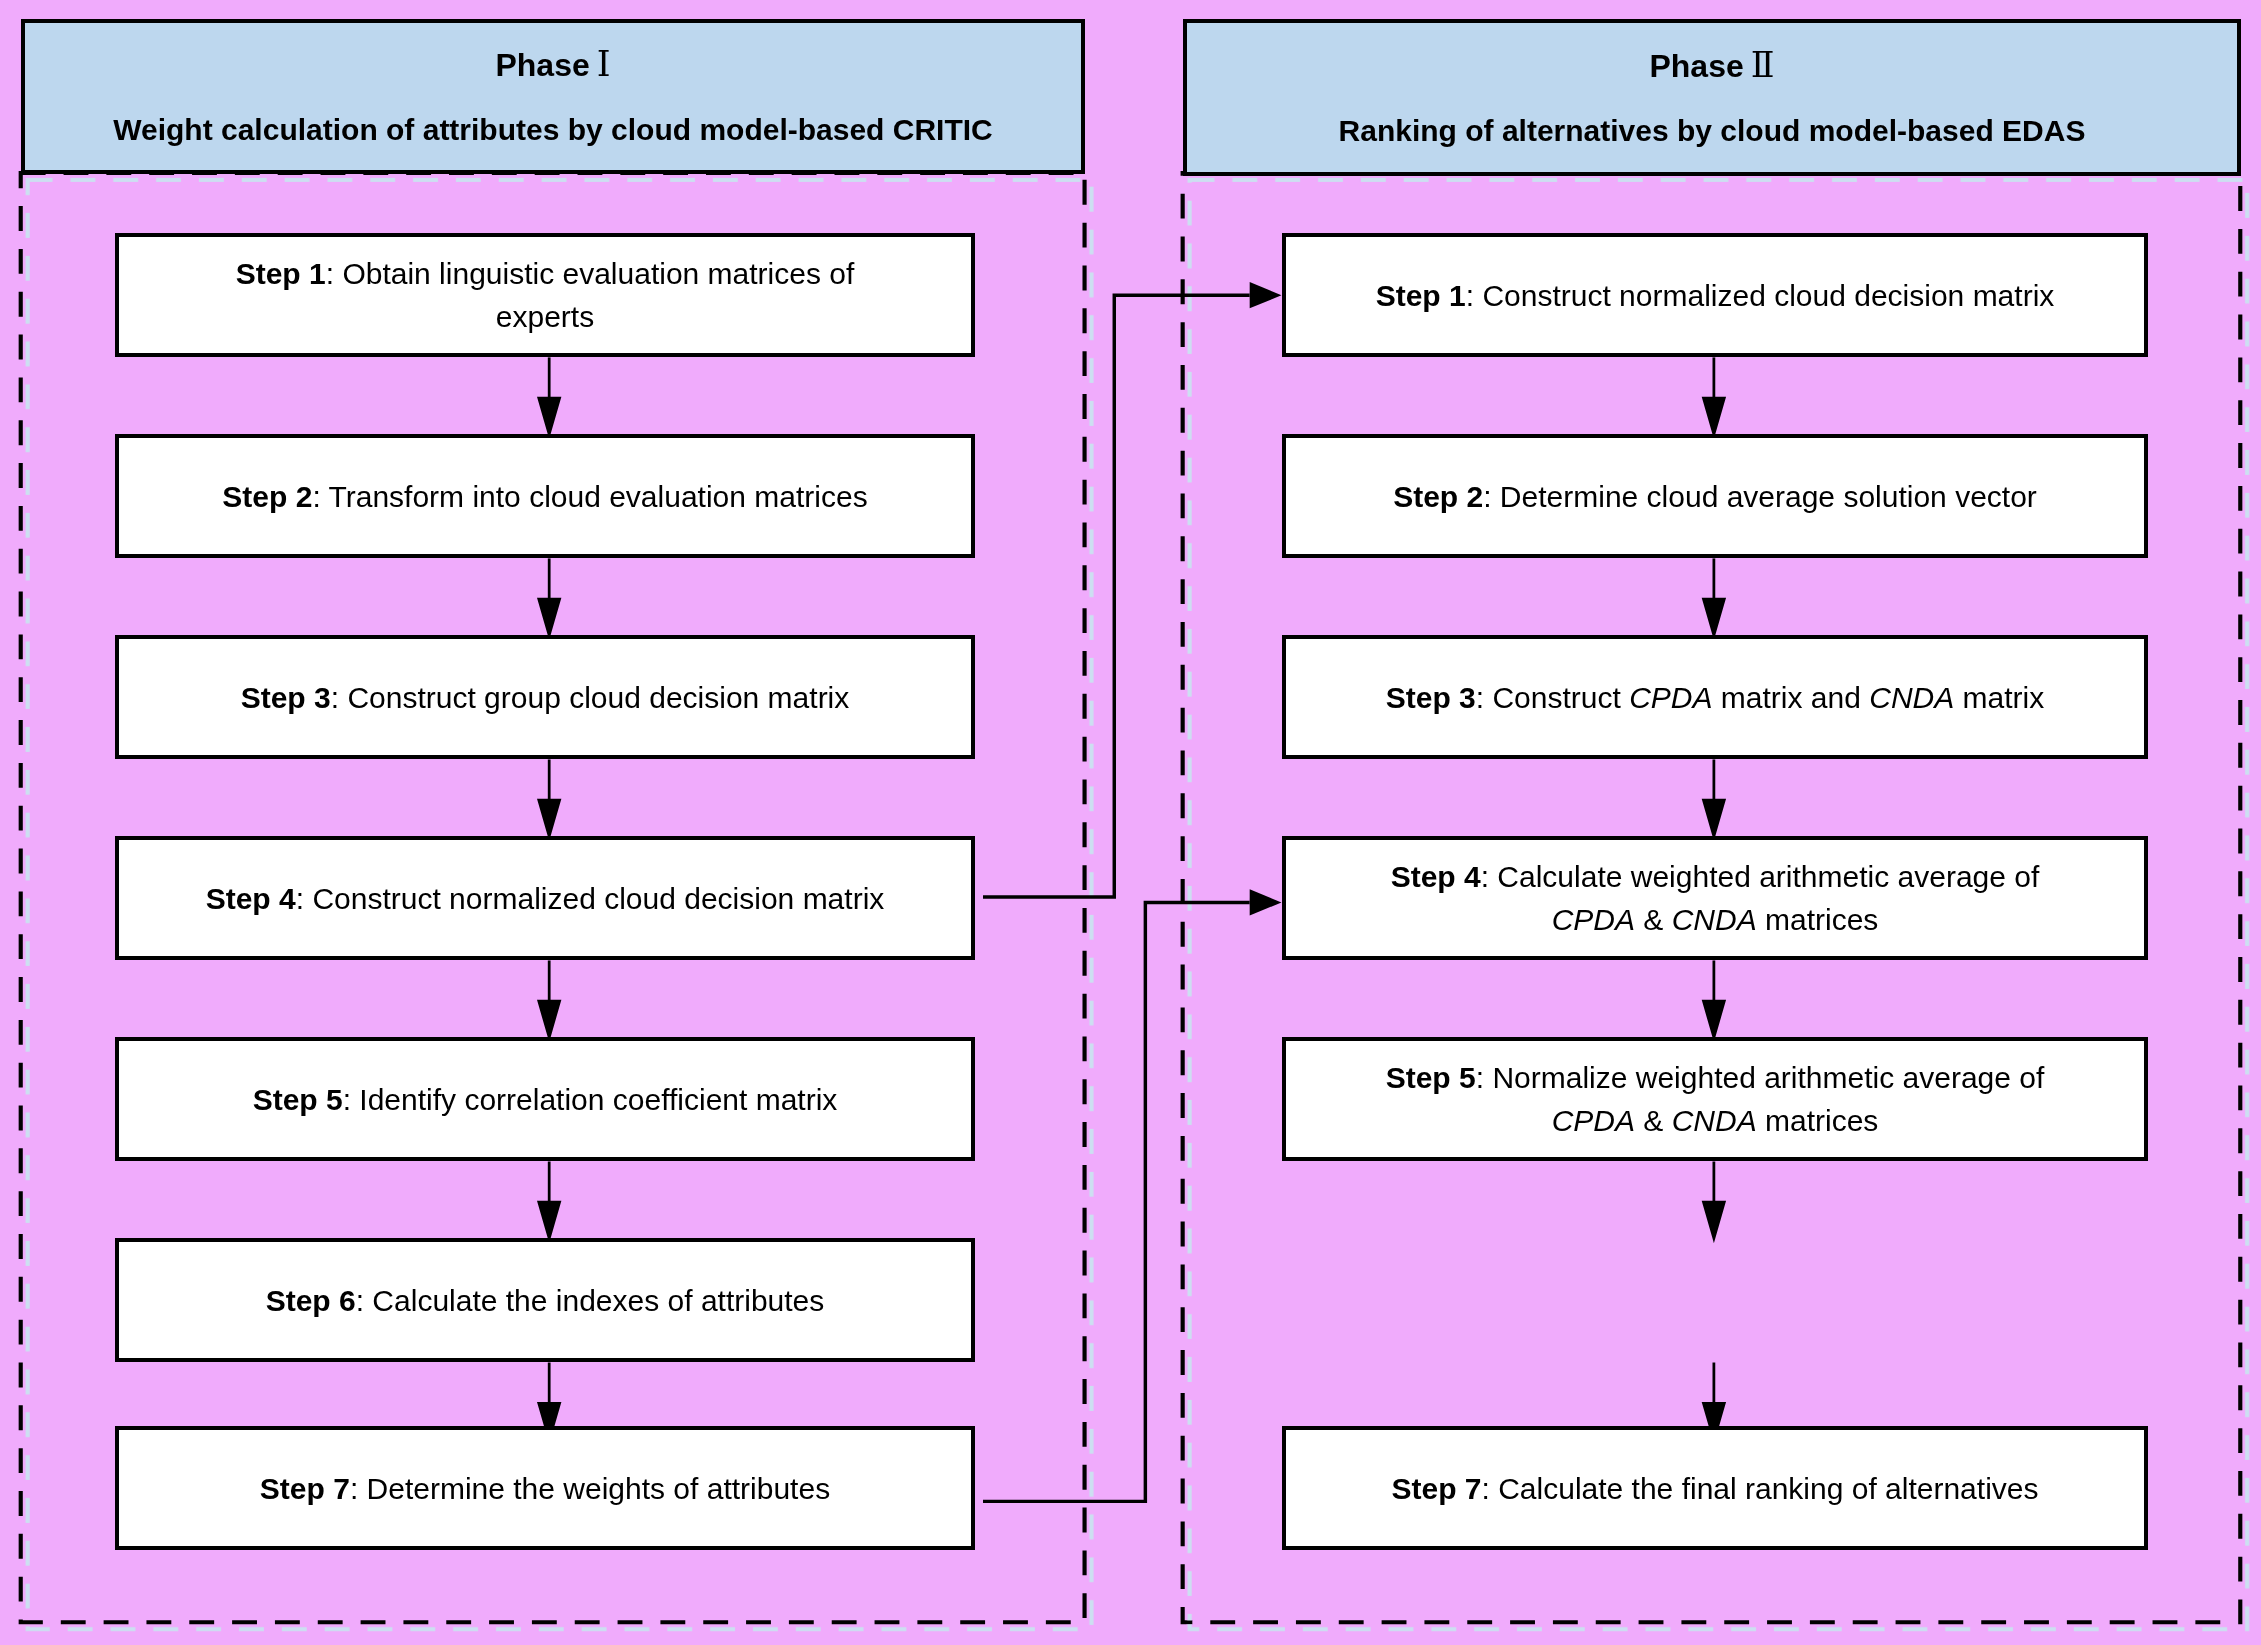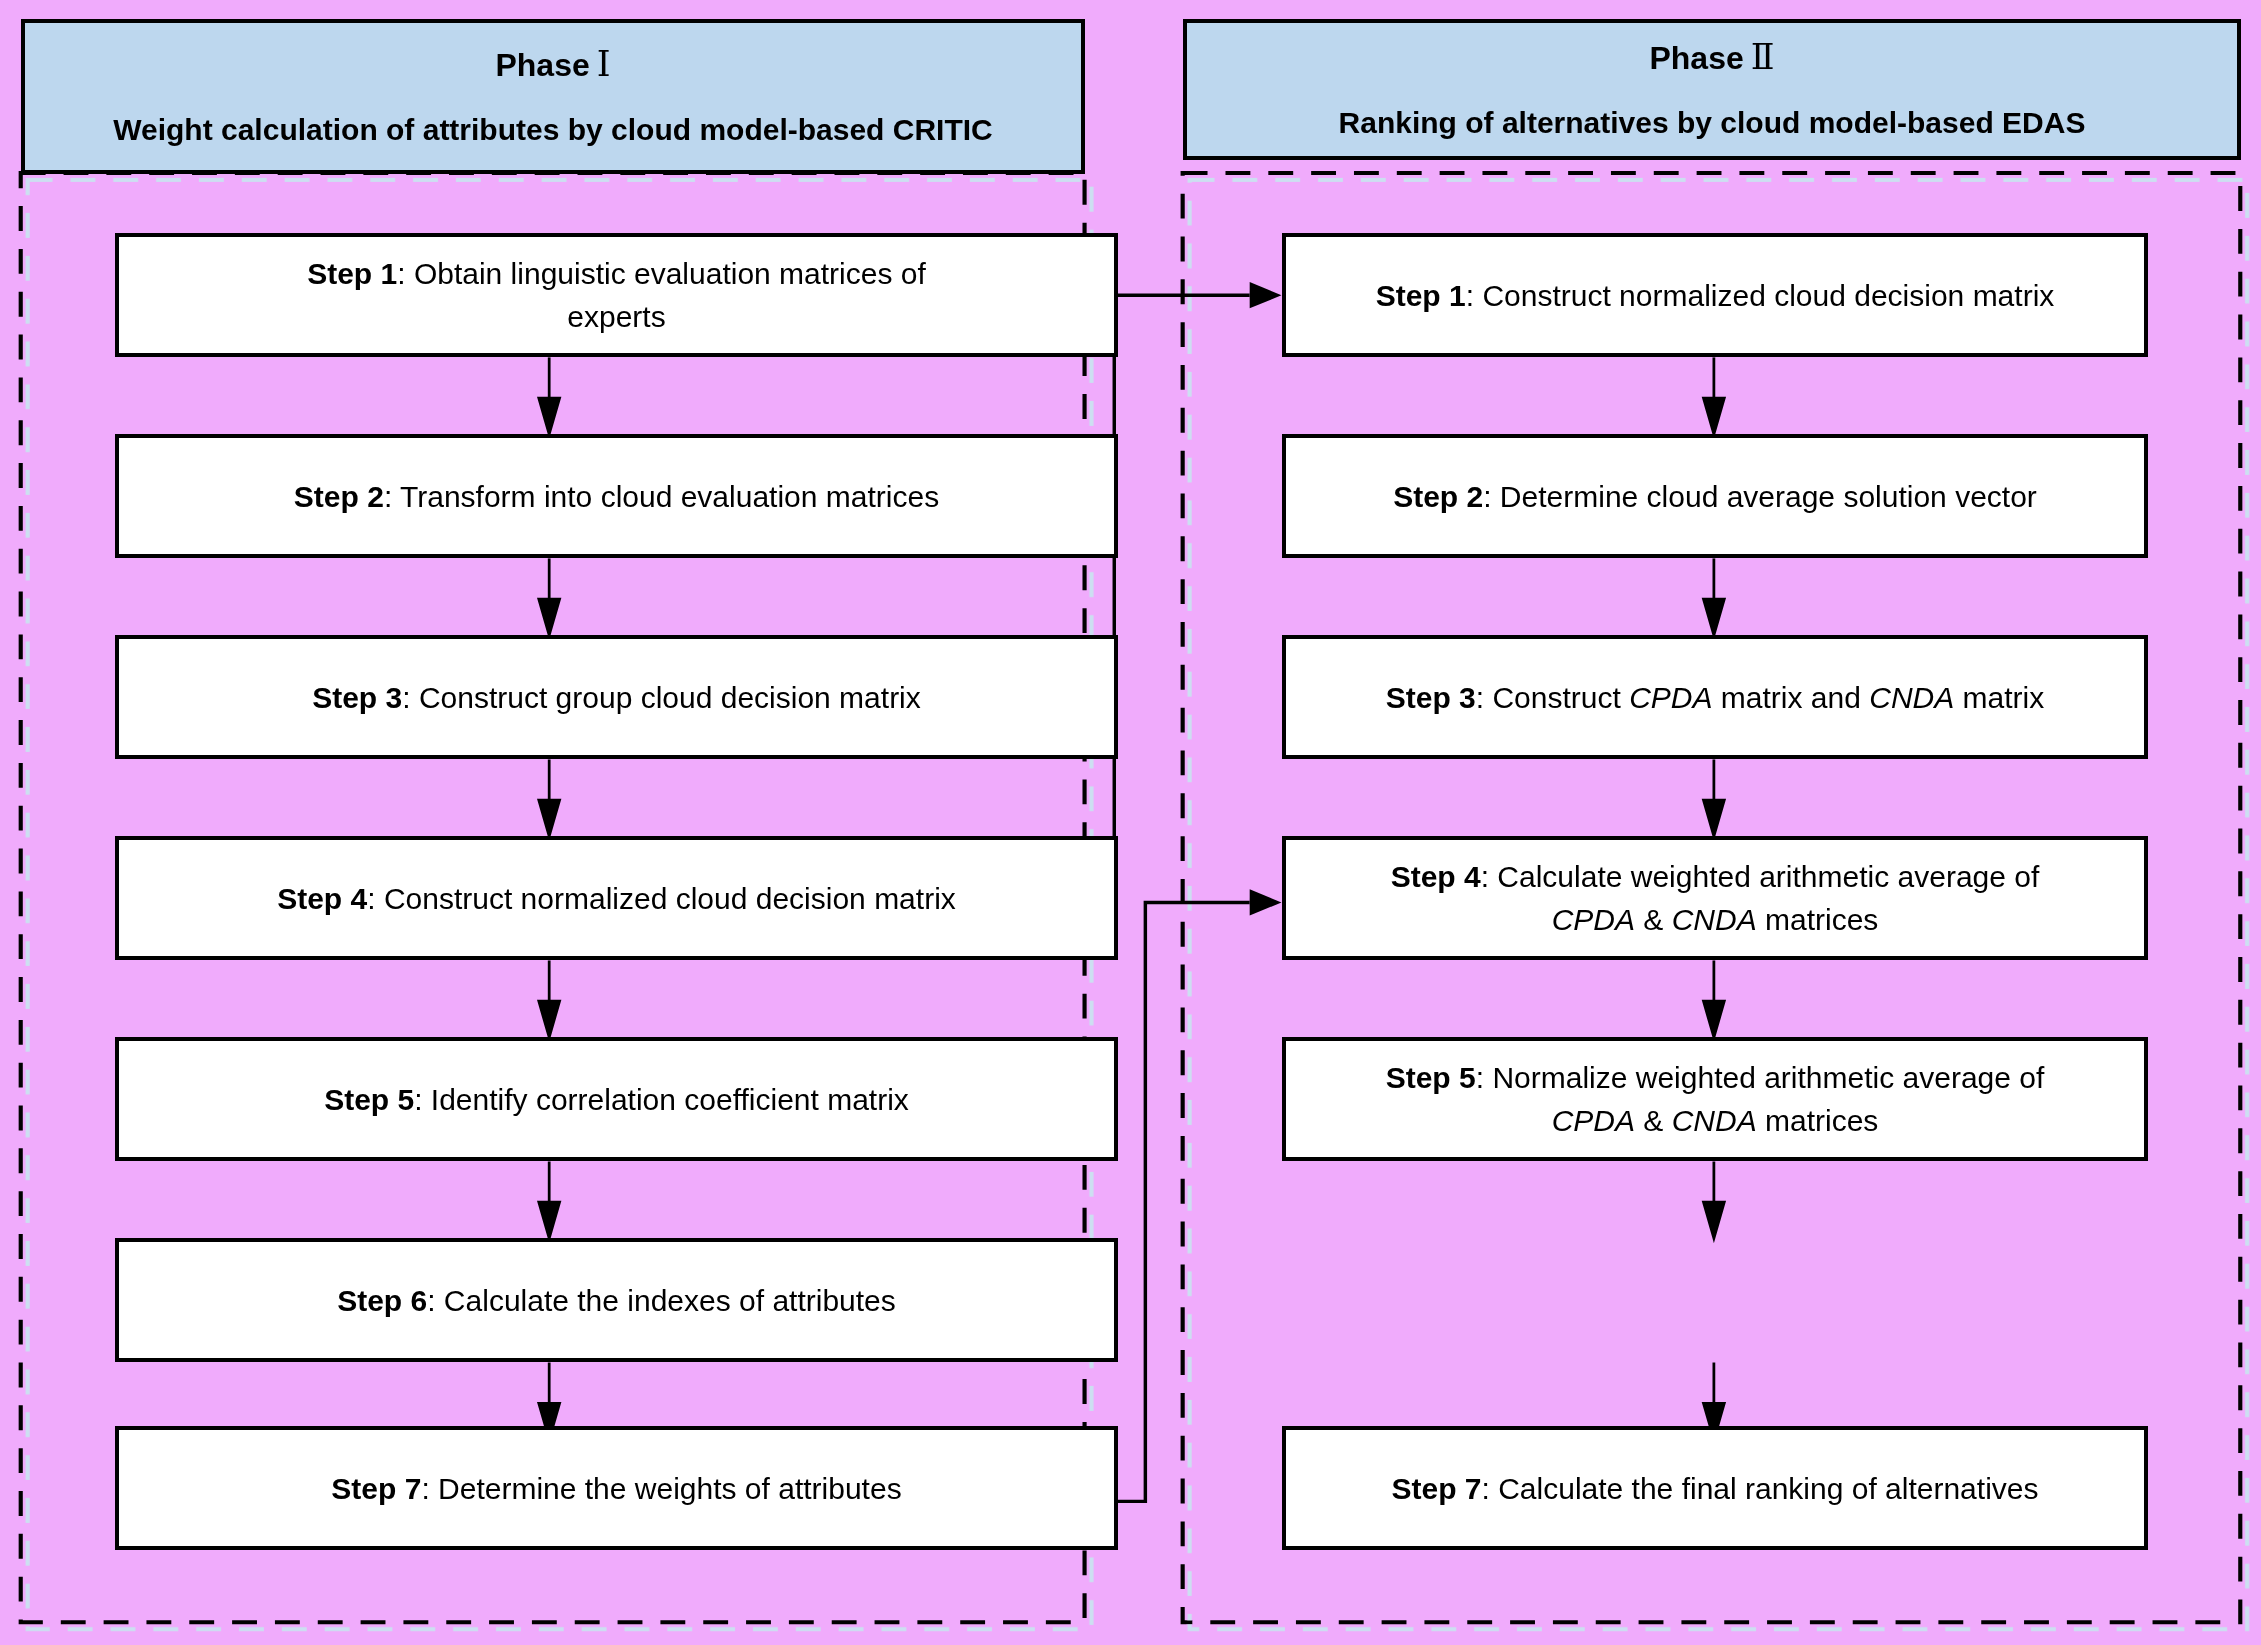--- a/index.html
+++ b/index.html
@@ -38,21 +38,21 @@
     border:4.1px solid var(--line);
     box-sizing:border-box;
     display:flex;flex-direction:column;justify-content:center;align-items:center;
     text-align:center;
     font-size:30px;
   }
   .step-box .tline{line-height:43px;white-space:nowrap;}
   .b{font-weight:bold;}
   .i{font-style:italic;text-align:center;}
   
-  .col1{left:115px;width:1003px;}
+  .col1{left:115px;width:860px;}
   .col2{left:1282px;width:866px;}
   .r1{top:233px;height:124px;}
   .r2{top:434px;height:124px;}
   .r3{top:635px;height:124px;}
   .r4{top:836px;height:124px;}
   .r5{top:1037px;height:124px;}
   .r6{top:1238px;height:124px;}
   .r7{top:1426px;height:124px;}
 </style>
 </head>
@@ -133,21 +133,21 @@
       <path d="M 1423 2173 H 1658 V 1306 H 1809" fill="none" stroke="#000" stroke-width="5"></path>
       <polygon points="1855,1306 1809,1287 1809,1325" fill="#000"></polygon>
     </g>
   </svg>
 
   <div class="phase-header" style="left:21px;top:19.3px;width:1064px;height:155px;">
     <div class="h-line1"><span>Phase</span><span class="numeral">Ⅰ</span></div>
     <div class="h-line2">Weight calculation of attributes by cloud model-based CRITIC</div>
   </div>
 
-  <div class="phase-header" style="left:1183px;top:19.3px;width:1058px;height:141px;">
+  <div class="phase-header" style="left:1183px;top:19.3px;width:1058px;height:157px;">
     <div class="h-line1"><span>Phase</span><span class="numeral">Ⅱ</span></div>
     <div class="h-line2">Ranking of alternatives by cloud model-based EDAS</div>
   </div>
 
   <div class="step-box col1 r1">
       <div class="tline"><span class="b">Step 1</span><span>: Obtain linguistic evaluation matrices of</span></div>
       <div class="tline"><span>experts</span></div>
     </div>
   <div class="step-box col1 r2">
       <div class="tline"><span class="b">Step 2</span><span>: Transform into cloud evaluation matrices</span></div>

